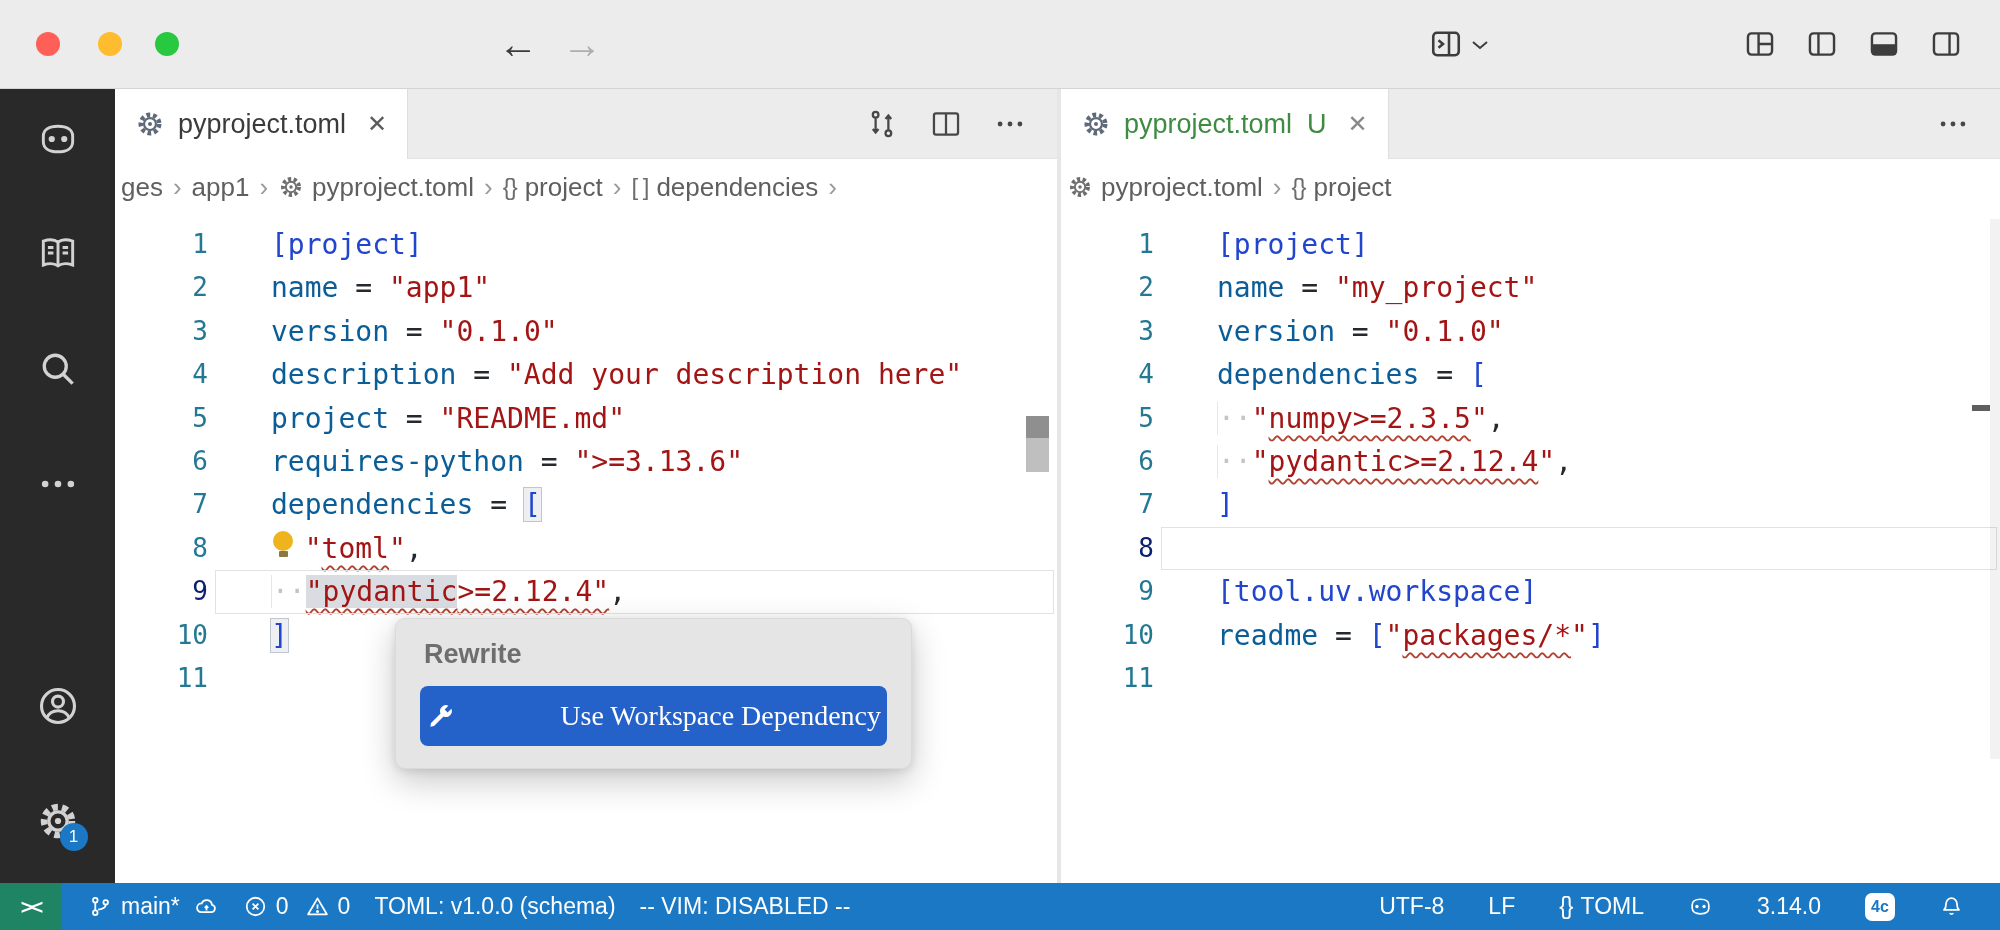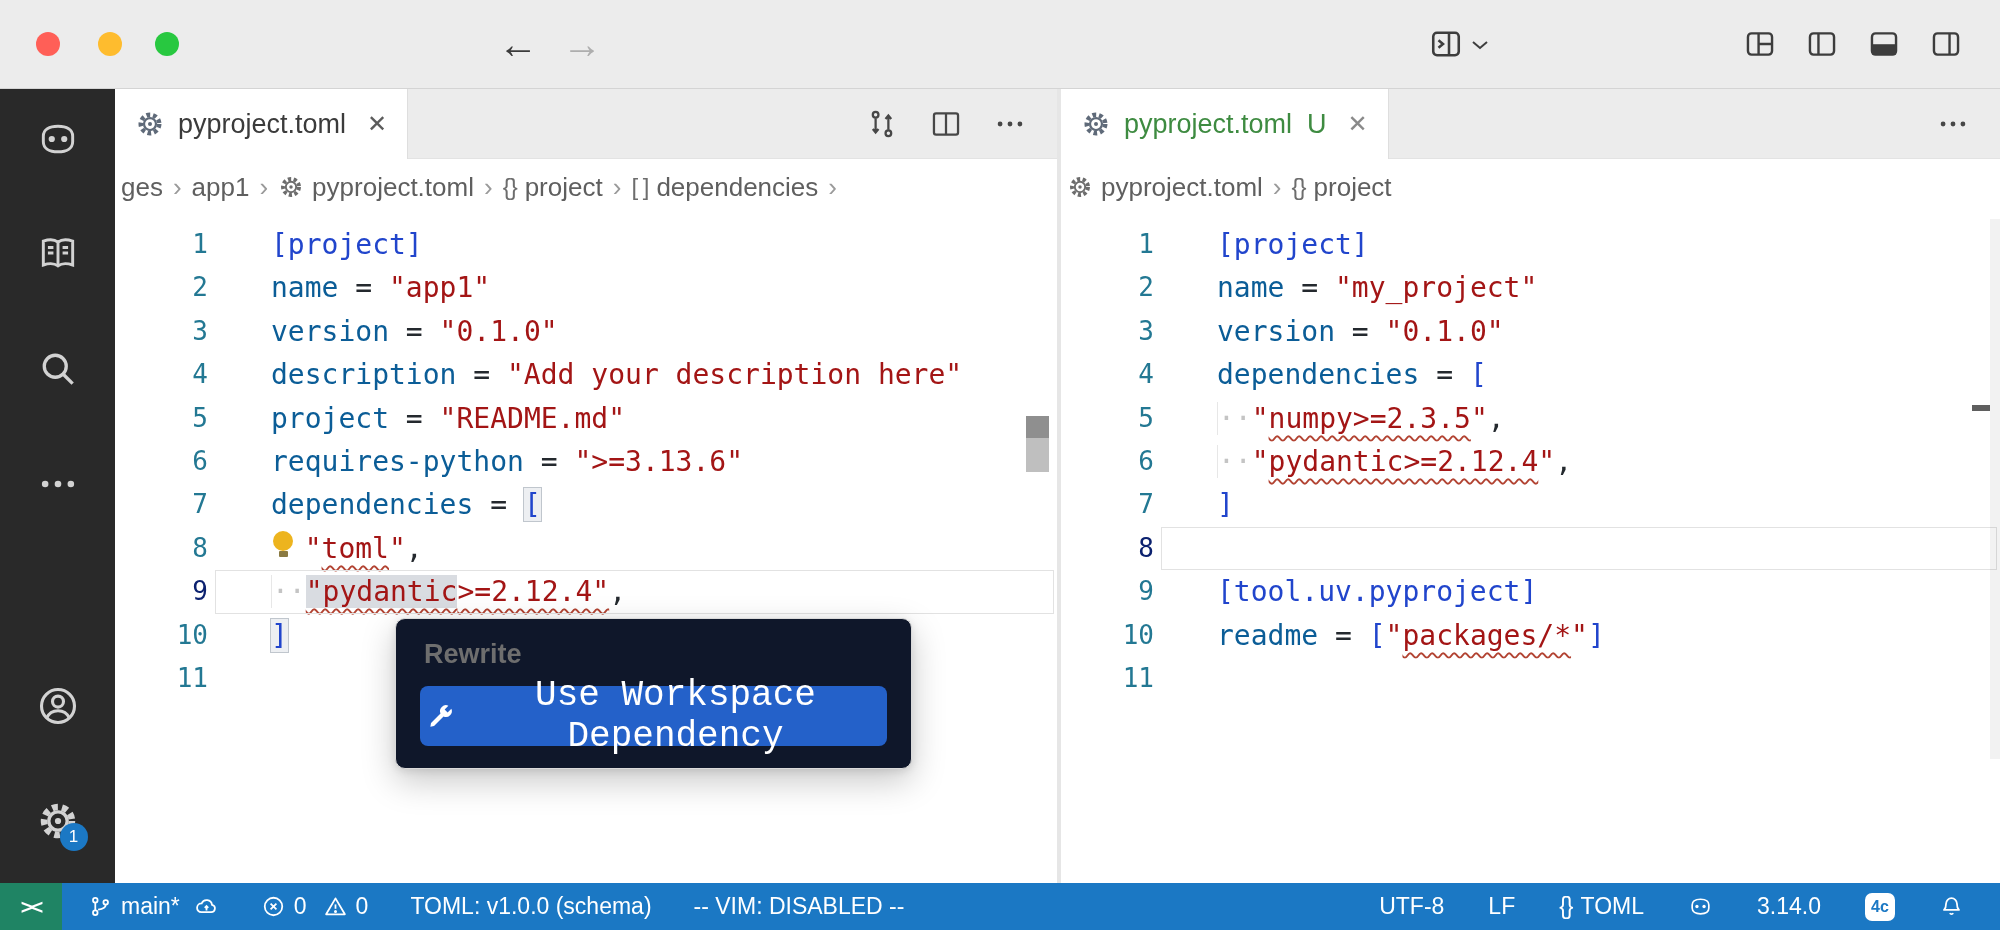--- a/index.html
+++ b/index.html
@@ -74,42 +74,42 @@
   .wavy{text-decoration-line:underline;text-decoration-style:wavy;
         text-decoration-color:var(--wavy,#b24332);text-decoration-thickness:1.6px;text-underline-offset:7px;}
   .hl{background:#d9dce1;}
   .brkt{background:#edeff2;outline:1px solid #c0c6cd;}
   .bulb{display:inline-block;width:33.7px;height:30px;position:relative;vertical-align:baseline;}
   .bulb::before{content:"";position:absolute;left:2px;top:3px;width:20px;height:20px;border-radius:50%;
                 background:var(--bulb,#edb41e);}
   .bulb::after{content:"";position:absolute;left:8px;top:23px;width:9px;height:6px;background:#8a7a42;border-radius:1px;}
 
   
-  .popup{position:absolute;left:280px;top:529px;width:517px;background:#0f172a;border:1px solid #dadada;
+  .popup{position:absolute;left:280px;top:529px;width:517px;background:#e5e5e5;border:1px solid #dadada;
          border-radius:10px;box-shadow:0 12px 34px rgba(0,0,0,.22),0 2px 8px rgba(0,0,0,.10);
          padding:18px 24px 22px 24px;z-index:30;}
   .popup-title{font-size:27px;color:#6e6e6e;font-weight:600;margin:2px 0 16px 4px;}
   .popup-btn{width:100%;height:60px;border:none;border-radius:8px;background:var(--button,#2461c9);
-             color:#fff;font-size:36px;font-family:Liberation Mono, monospace;display:flex;
+             color:#fff;font-size:28px;font-family:Liberation Serif, serif;display:flex;
              align-items:center;justify-content:space-between;gap:14px;cursor:pointer;}
   .popup-btn svg{width:30px;height:30px;display:block;}
 
   .lscroll{position:absolute;left:911px;top:327px;width:23px;height:56px;background:#bfbfbf;z-index:5;}
   .lscroll::before{content:"";position:absolute;left:0;top:0;width:100%;height:22px;background:#8f8f8f;}
   .rmarker{position:absolute;right:10px;top:316px;width:18px;height:6px;background:#5f5f5f;z-index:5;}
   .rscroll{position:absolute;right:0;top:130px;width:10px;height:540px;background:rgba(0,0,0,0.05);}
 
   
   .statusbar{position:absolute;left:0;bottom:0;width:2000px;height:47px;background:var(--accent,#1b78c4);
              color:#fff;display:flex;align-items:center;font-size:23px;}
   .sb-remote{width:62px;height:47px;background:var(--remote,#1f8464);display:flex;align-items:center;
              justify-content:center;font-weight:bold;font-size:21px;letter-spacing:-2px;}
   .sb-item{display:inline-flex;align-items:center;gap:8px;white-space:nowrap;}
   .sb-item svg{width:25px;height:25px;display:block;}
-  .sb-left{display:flex;align-items:center;gap:42px;margin-left:26px;}
+  .sb-left{display:flex;align-items:center;gap:24px;margin-left:26px;}
   .sb-right{display:flex;align-items:center;gap:44px;margin-left:auto;margin-right:36px;}
   .badge4c{display:inline-flex;align-items:center;justify-content:center;width:30px;height:28px;
            background:#fff;color:var(--accent,#1b78c4);border-radius:7px;font-size:16px;font-weight:bold;}
   .sb-braces{font-size:23px;letter-spacing:-1px;}
 </style>
 </head>
 <body>
 
 <div class="window">
 
@@ -348,21 +348,21 @@
         </div>
       <div class="code" id="code-right">
           <div class="line"><div class="ln">1</div><div class="lc"><span class="tk-blue">[project]</span></div></div>
           <div class="line"><div class="ln">2</div><div class="lc"><span class="tk-key">name</span><span class="tk-pun"> = </span><span class="tk-str">"my_project"</span></div></div>
           <div class="line"><div class="ln">3</div><div class="lc"><span class="tk-key">version</span><span class="tk-pun"> = </span><span class="tk-str">"0.1.0"</span></div></div>
           <div class="line"><div class="ln">4</div><div class="lc"><span class="tk-key">dependencies</span><span class="tk-pun"> = </span><span class="tk-blue">[</span></div></div>
           <div class="line"><div class="ln">5</div><div class="lc"><span class="tk-ws">··</span><span class="tk-str">"</span><span class="tk-str wavy">numpy&gt;=2.3.5</span><span class="tk-str">"</span><span class="tk-pun">,</span></div></div>
           <div class="line"><div class="ln">6</div><div class="lc"><span class="tk-ws">··</span><span class="tk-str">"</span><span class="tk-str wavy">pydantic&gt;=2.12.4</span><span class="tk-str">"</span><span class="tk-pun">,</span></div></div>
           <div class="line"><div class="ln">7</div><div class="lc"><span class="tk-blue">]</span></div></div>
           <div class="line current"><div class="ln">8</div><div class="lc"></div></div>
-          <div class="line"><div class="ln">9</div><div class="lc"><span class="tk-blue">[tool.uv.pyproject]</span></div></div>
+          <div class="line"><div class="ln">9</div><div class="lc"><span class="tk-blue">[tool.uv.workspace]</span></div></div>
           <div class="line"><div class="ln">10</div><div class="lc"><span class="tk-key">readme</span><span class="tk-pun"> = </span><span class="tk-blue">[</span><span class="tk-str">"</span><span class="tk-str wavy">packages/*</span><span class="tk-str">"</span><span class="tk-blue">]</span></div></div>
           <div class="line"><div class="ln">11</div><div class="lc"></div></div>
         </div>
       <div class="rmarker"></div>
       <div class="rscroll"></div>
     </div>
   </div>
 
   <div class="statusbar">
     <div class="sb-remote">

